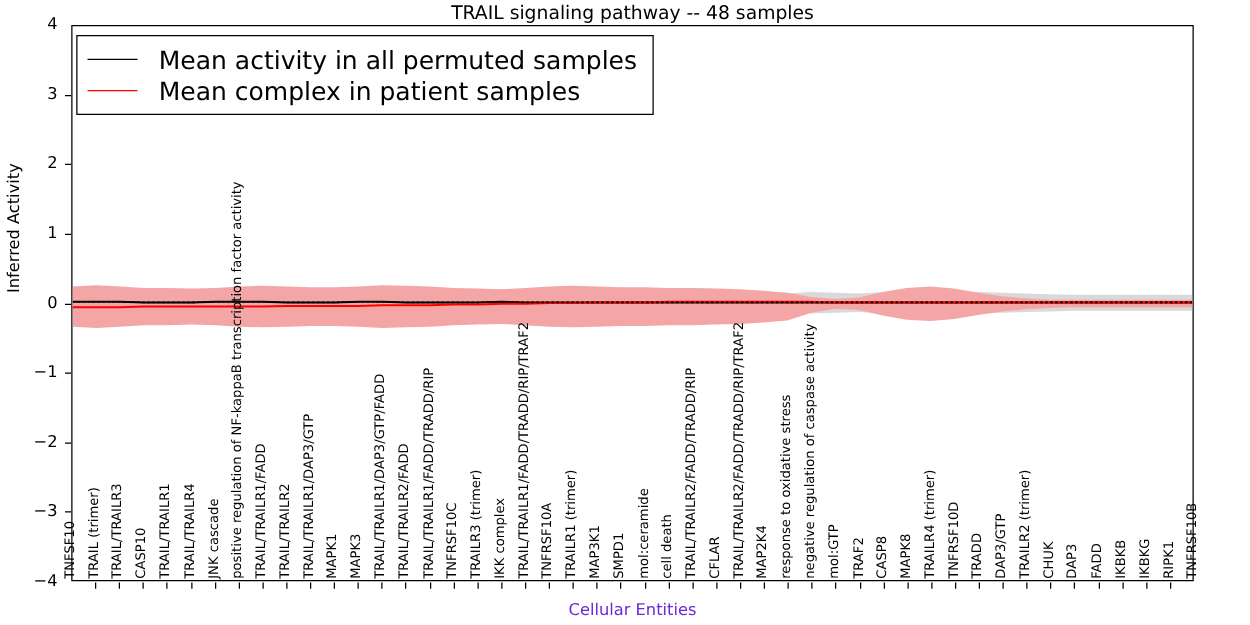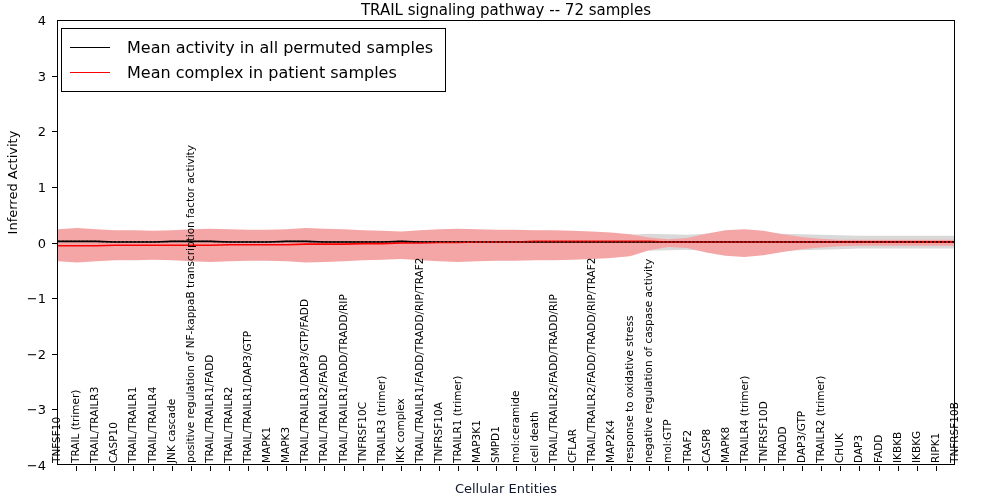--- a/index.html
+++ b/index.html
@@ -33,40 +33,40 @@
   .xtick-mark{position:absolute;top:0;width:1px;height:5px;background:#000;}
   #x-labels{position:absolute;left:57px;top:20px;width:898px;height:445px;pointer-events:none;}
   .xlab{
     position:absolute;bottom:2px;
     font-size:10.5px;color:#000;white-space:nowrap;
     transform-origin:left bottom;transform:rotate(-90deg);
     line-height:10px;
   }
   #xlabel{
     position:absolute;left:57px;top:481px;width:898px;
-    text-align:center;font-size:13px;color:#0f172a;
+    text-align:center;font-size:13px;color:#6d28d9;
   }
 
   
   #legend{
     position:absolute;left:61px;top:28px;
     border:1px solid #000;background:#fff;
     padding:6px 12px 6px 8px;box-sizing:border-box;
   }
   .legend-row{display:flex;align-items:center;height:25px;}
   .legend-swatch{width:40px;height:0;border-top:1.4px solid #000;margin-right:17px;}
   .legend-swatch.red{border-top-color:#ff0000;}
-  .legend-text{font-size:16px;color:#000;white-space:nowrap;}
+  .legend-text{font-size:20px;color:#000;white-space:nowrap;}
 </style>
 </head>
 <body>
 
 <div id="figure">
 
-  <div id="chart-title">TRAIL signaling pathway -- 72 samples</div>
+  <div id="chart-title">TRAIL signaling pathway -- 48 samples</div>
 
   <div id="y-axis">
       <div class="ytick" style="top: 445px;">−4</div>
       <div class="ytick" style="top: 389.375px;">−3</div>
       <div class="ytick-mark" style="top: 389.375px;"></div>
       <div class="ytick" style="top: 333.75px;">−2</div>
       <div class="ytick-mark" style="top: 333.75px;"></div>
       <div class="ytick" style="top: 278.125px;">−1</div>
       <div class="ytick-mark" style="top: 278.125px;"></div>
       <div class="ytick" style="top: 222.5px;">0</div>

